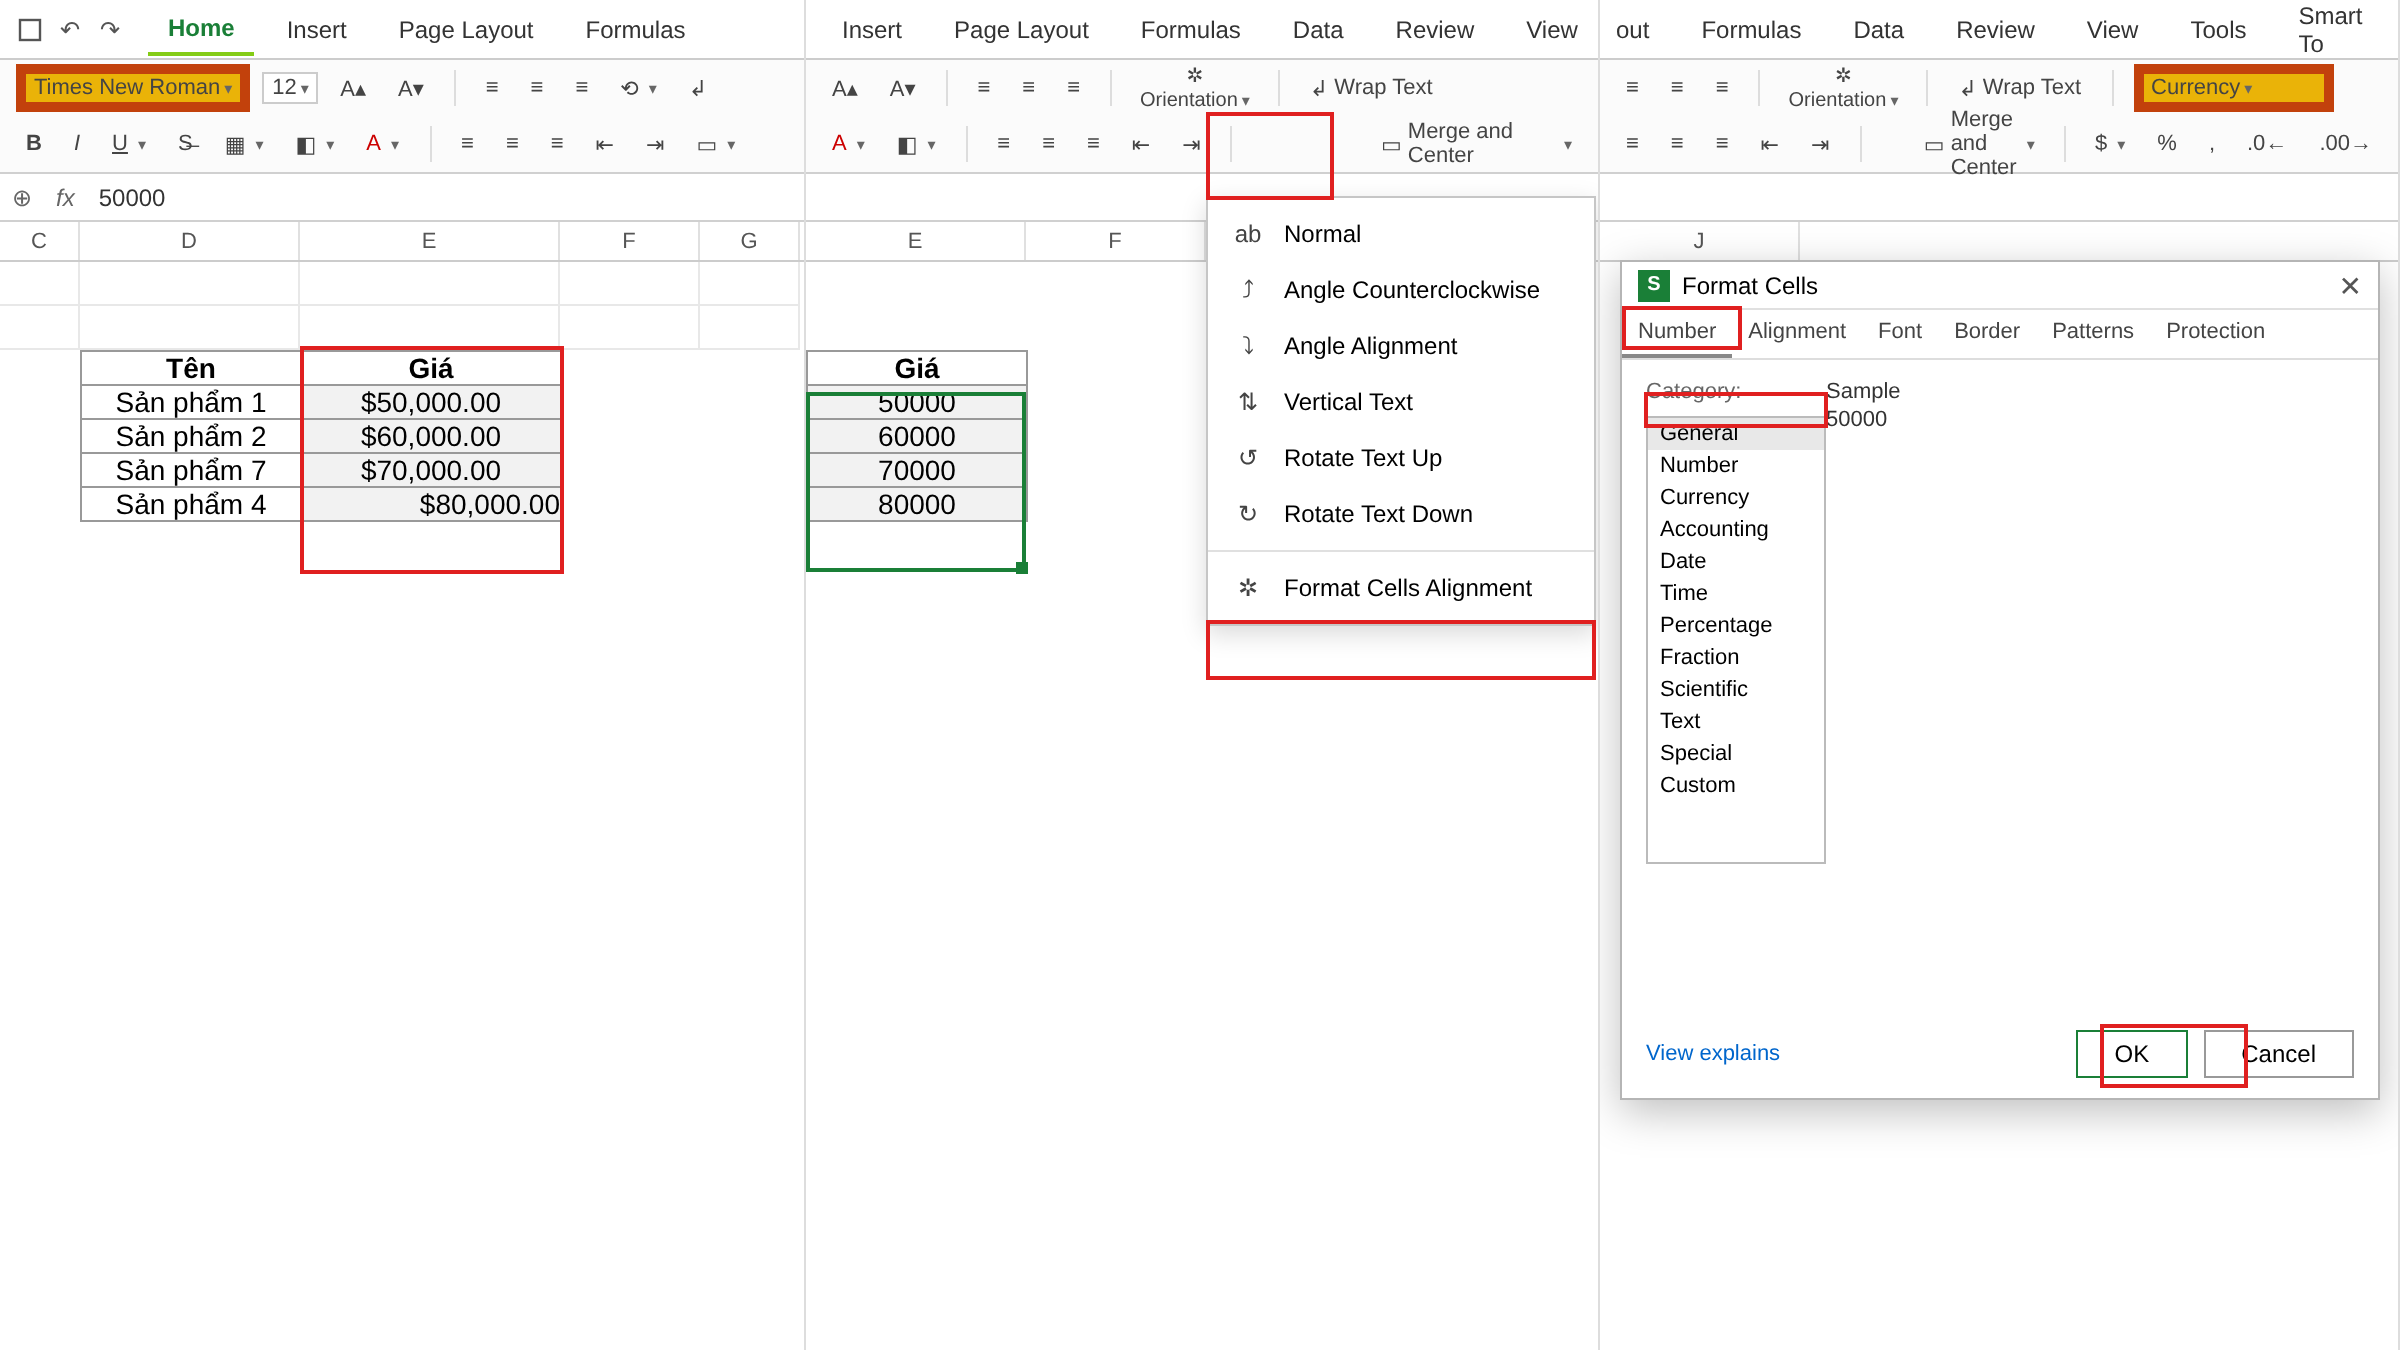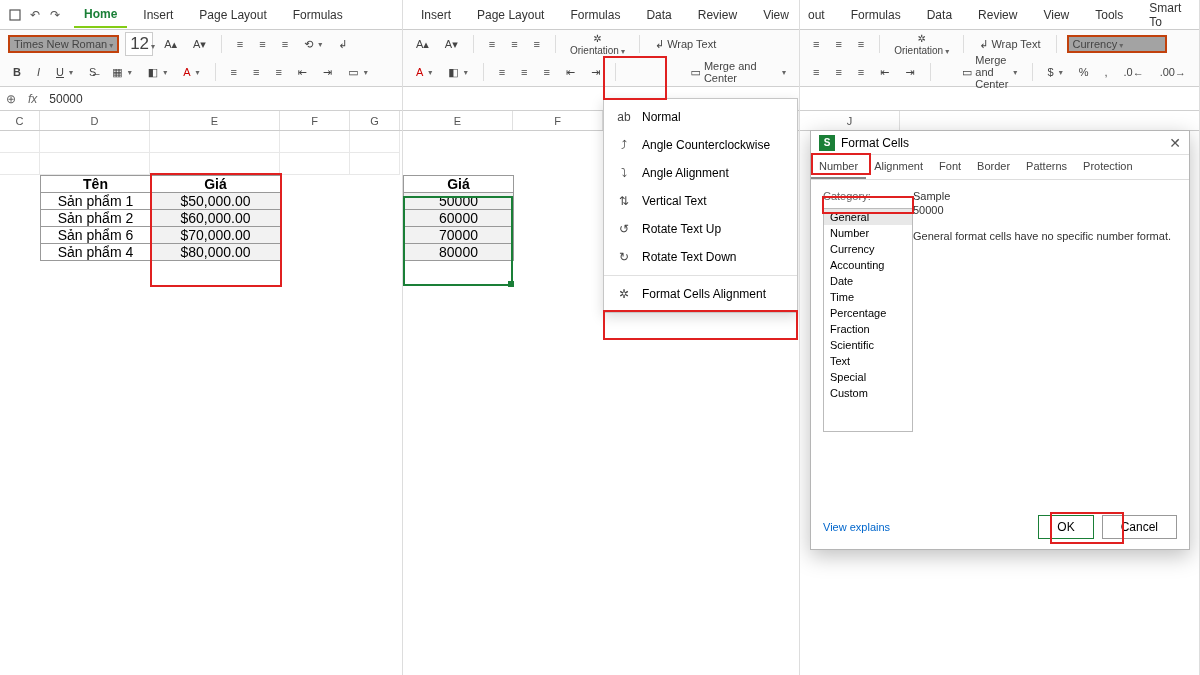--- a/index.html
+++ b/index.html
@@ -15,22 +15,22 @@
   .tab.active { color: #1a7f37; border-bottom: 2px solid #84cc16; font-weight: 600; text-align: right;}
   .qat { display:flex; gap:6px; align-items:center; padding-right:6px; color:#555; font-size:12px;}
   .qat .ico { width:14px; height:14px; display:inline-flex; align-items:center; justify-content:center; color:#555; }
 
   
   .ribbon { background: #fbfbfb; border-bottom: 1px solid #d0d0d0; font-size: 11px; color:#444; }
   .rrow { display: flex; align-items: center; height: 28px; gap: 6px; padding: 0 8px; }
   .rbtn { display:inline-flex; align-items:center; gap:3px; padding:2px 4px; border:1px solid transparent; border-radius:3px; cursor:pointer;}
   .sep { width:1px; height:18px; background:#ddd; margin:0 4px;}
   .caret::after { content:"▾"; font-size:8px; margin-left:2px; color:#666;}
-  .fontbox { border:2px solid #c2410c; padding:1px 4px; font-size:11px; background:#a3a3a3; min-width:90px;}
-  .sizebox { border:1px solid #ccc; padding:1px 4px; font-size:17px; background:#fff; width:28px;}
+  .fontbox { border:5px solid #c2410c; padding:1px 4px; font-size:11px; background:#eab308; min-width:90px;}
+  .sizebox { border:1px solid #ccc; padding:1px 4px; font-size:11px; background:#fff; width:28px;}
   .bigbtn { display:flex; flex-direction:column; align-items:center; font-size:10px; gap:1px; padding:0 4px;}
   .smlabel { font-size:10px;}
 
   
   .fbar { display:flex; align-items:center; height:24px; border-bottom:1px solid #d0d0d0; font-size:12px; background:#fff;}
   .fbar .fx { padding:0 6px; font-style:italic; color:#666;}
   .fbar .val { padding:0 6px; color:#333;}
   .fbar .namebox { width:22px; text-align:center; color:#666;}
 
   
@@ -175,26 +175,26 @@
             </tr>
         <tr>
               <td style="text-align:center">Sản phẩm 1</td>
               <td style="text-align:center;background:#f2f2f2">$50,000.00</td>
             </tr>
         <tr>
               <td style="text-align:center">Sản phẩm 2</td>
               <td style="text-align:center;background:#f2f2f2">$60,000.00</td>
             </tr>
         <tr>
-              <td style="text-align:center">Sản phẩm 6</td>
+              <td style="text-align:center">Sản phẩm 7</td>
               <td style="text-align:center;background:#f2f2f2">$70,000.00</td>
             </tr>
         <tr>
               <td style="text-align:center">Sản phẩm 4</td>
-              <td style="text-align:center;background:#f2f2f2">$80,000.00</td>
+              <td style="text-align:right;background:#f2f2f2">$80,000.00</td>
             </tr>
       </tbody>
         </table>
     </div>
 
     <div style="position:absolute; top:176px; left:0; right:0;">
       
     </div>
     <div id="p1rows" style="position:absolute; top:176px; left:0; right:0;"></div>
     <div class="redbox" style="top:62px; left:150px; width:132px; height:114px;"></div>
@@ -397,21 +397,20 @@
           <div class="item">Fraction</div>
           <div class="item">Scientific</div>
           <div class="item">Text</div>
           <div class="item">Special</div>
           <div class="item">Custom</div>
         </div>
       </div>
       <div class="samplecol">
         <div>Sample</div>
         <div style="margin:2px 0 14px">50000</div>
-        <div>General format cells have no specific number format.</div>
       </div>
     </div>
     <div class="dlgftr">
       <span class="link">View explains</span>
       <span style="flex:1"></span>
       <button class="btn primary">OK</button>
       <button class="btn">Cancel</button>
     </div>
   </div>
   <div class="redbox" style="top:153px; left:11px; width:60px; height:22px;"></div>

